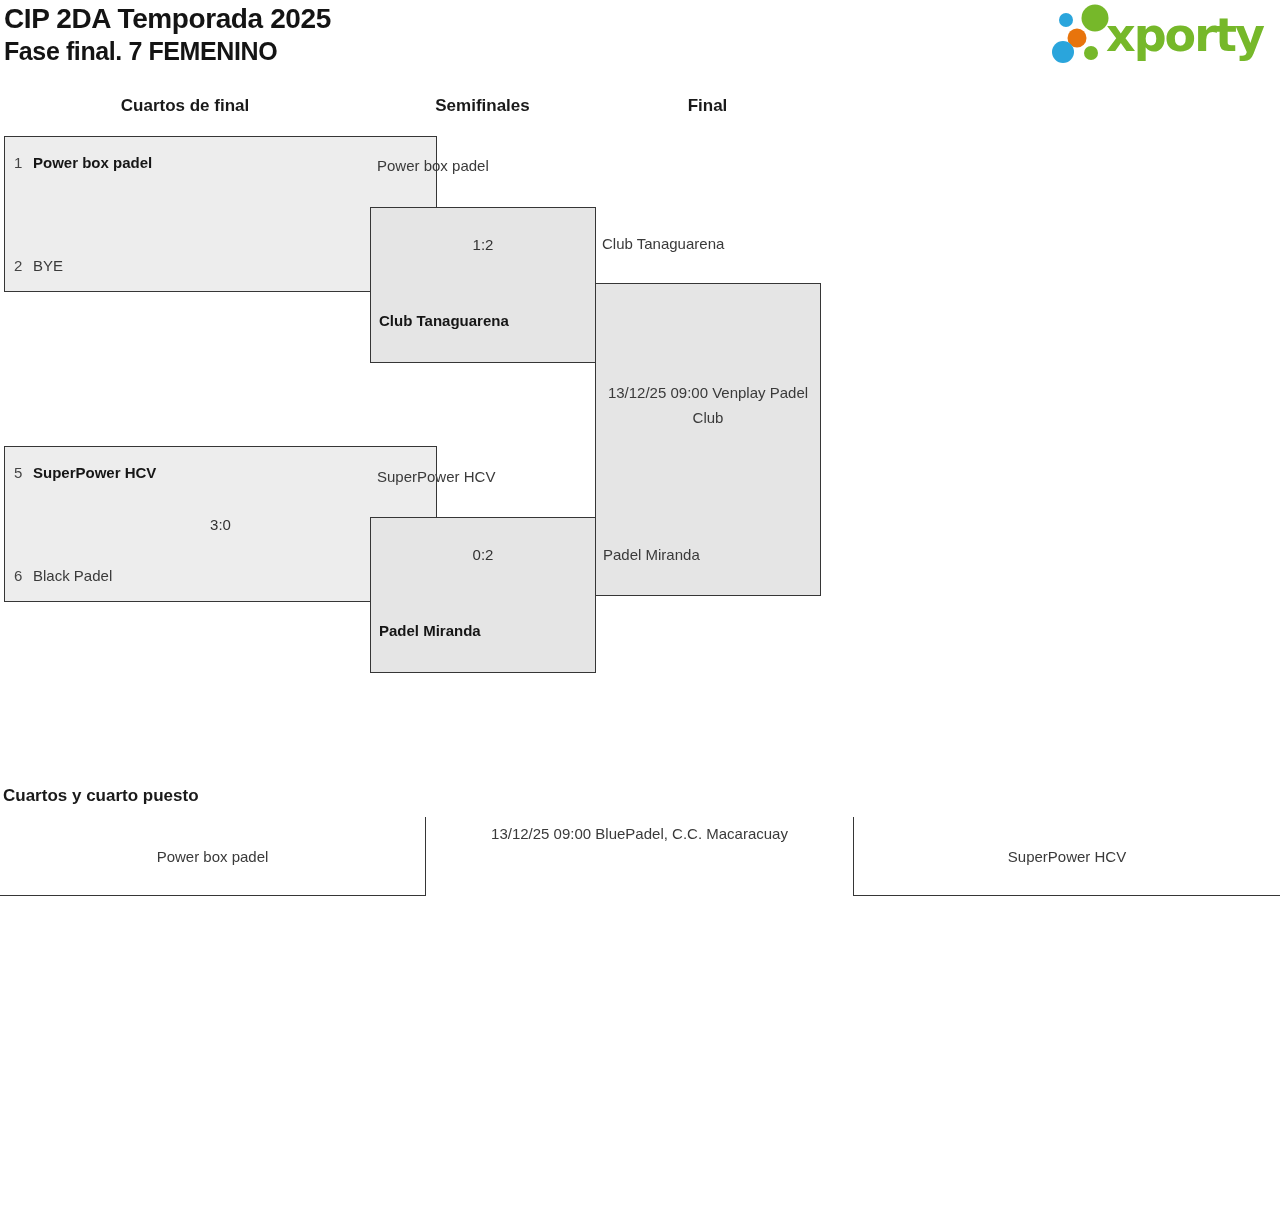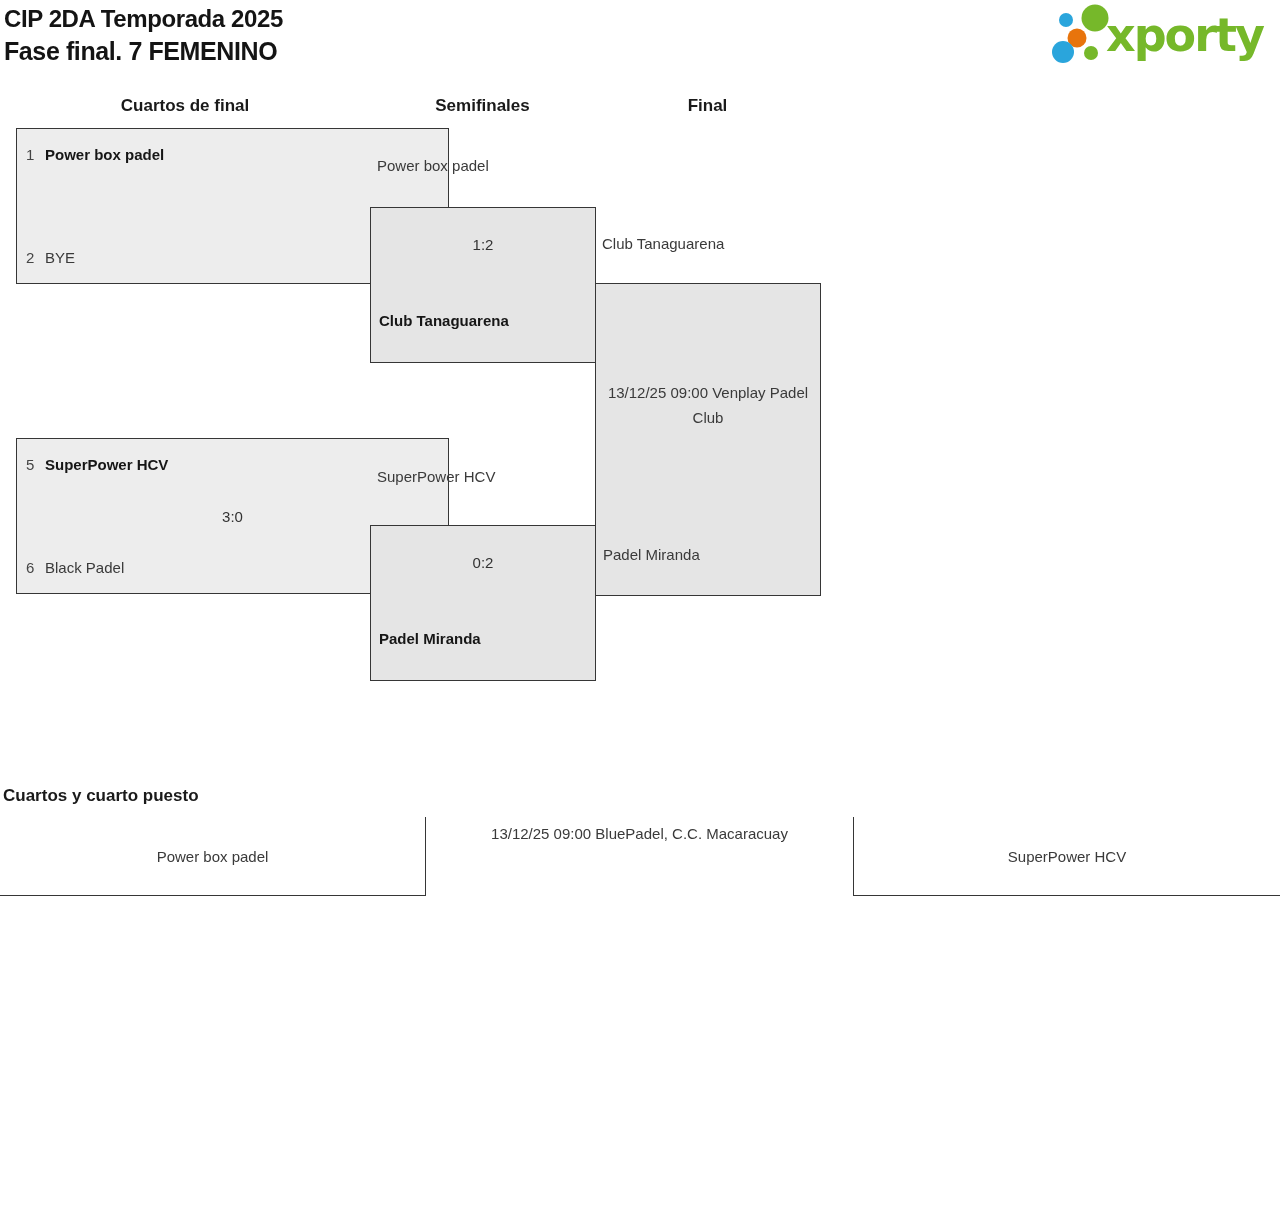--- a/index.html
+++ b/index.html
@@ -2,42 +2,42 @@
 <html><head>
 <meta charset="utf-8">
 <style>
   html,body{margin:0;padding:0;background:#fff;}
   .page{
     position:relative;width:1280px;height:1216px;background:#ffffff;overflow:hidden;
     font-family:"Liberation Sans","DejaVu Sans",sans-serif;color:#3a3a3a;
   }
   
   .title{position:absolute;left:4px;top:2px;color:#141414;letter-spacing:-0.4px;}
-  .title .l1{font-size:24px;font-weight:600;line-height:33px;}
+  .title .l1{font-size:28px;font-weight:600;line-height:33px;}
   .title .l2{font-size:25px;font-weight:600;line-height:32px;}
   .logo{position:absolute;left:1044px;top:0;}
   
   .col-head{position:absolute;top:96px;height:22px;text-align:center;
     font-size:17px;font-weight:600;color:#1a1a1a;}
   .ch-0{left:0;width:370px;text-align:center;} .ch-1{left:370px;width:225px;} .ch-2{left:595px;width:225px;}
   
   .box{position:absolute;border:1px solid #363636;box-sizing:border-box;background:#e5e5e5;}
   .box.shaded{background:#ededed;}
-  .qf{left:16px;width:433px;height:156px;}
+  .qf{left:4px;width:433px;height:156px;margin-top:8px;}
   .qf-0{top:128px;} .qf-1{top:283px;} .qf-2{top:438px;} .qf-3{top:593px;}
   .team-row{position:absolute;left:9px;font-size:15px;white-space:nowrap;}
   .team-row.top{top:17px;} .team-row.bottom{bottom:17px;}
   .seed{display:inline-block;min-width:13px;color:#454545;}
   .tname{margin-left:6px;color:#3a3a3a;}
   .winner .tname{font-weight:700;color:#161616;}
   .score{position:absolute;left:0;width:100%;text-align:center;top:50%;
     transform:translateY(-50%);font-size:15px;color:#333;}
   
   .sf{left:370px;width:226px;height:156px;}
-  .sf-0{top:207px;} .sf-1{top:517px;margin-top:8px;}
+  .sf-0{top:207px;} .sf-1{top:517px;}
   .feeder{position:absolute;font-size:15px;color:#3a3a3a;white-space:nowrap;}
   .sf .score{top:28px;transform:none;}
   .sf .adv{position:absolute;left:8px;top:104px;font-size:15px;font-weight:700;color:#161616;white-space:nowrap;}
   
   .final-box{left:595px;top:283px;width:226px;height:313px;}
   .schedule{position:absolute;left:0;top:96px;width:100%;box-sizing:border-box;
     padding:0 10px;text-align:center;font-size:15px;line-height:25px;color:#3a3a3a;}
   .final-bottom{position:absolute;left:7px;top:262px;font-size:15px;color:#3a3a3a;white-space:nowrap;}
   
   .tp-heading{position:absolute;left:3px;top:786px;font-size:17px;font-weight:700;color:#1a1a1a;}

